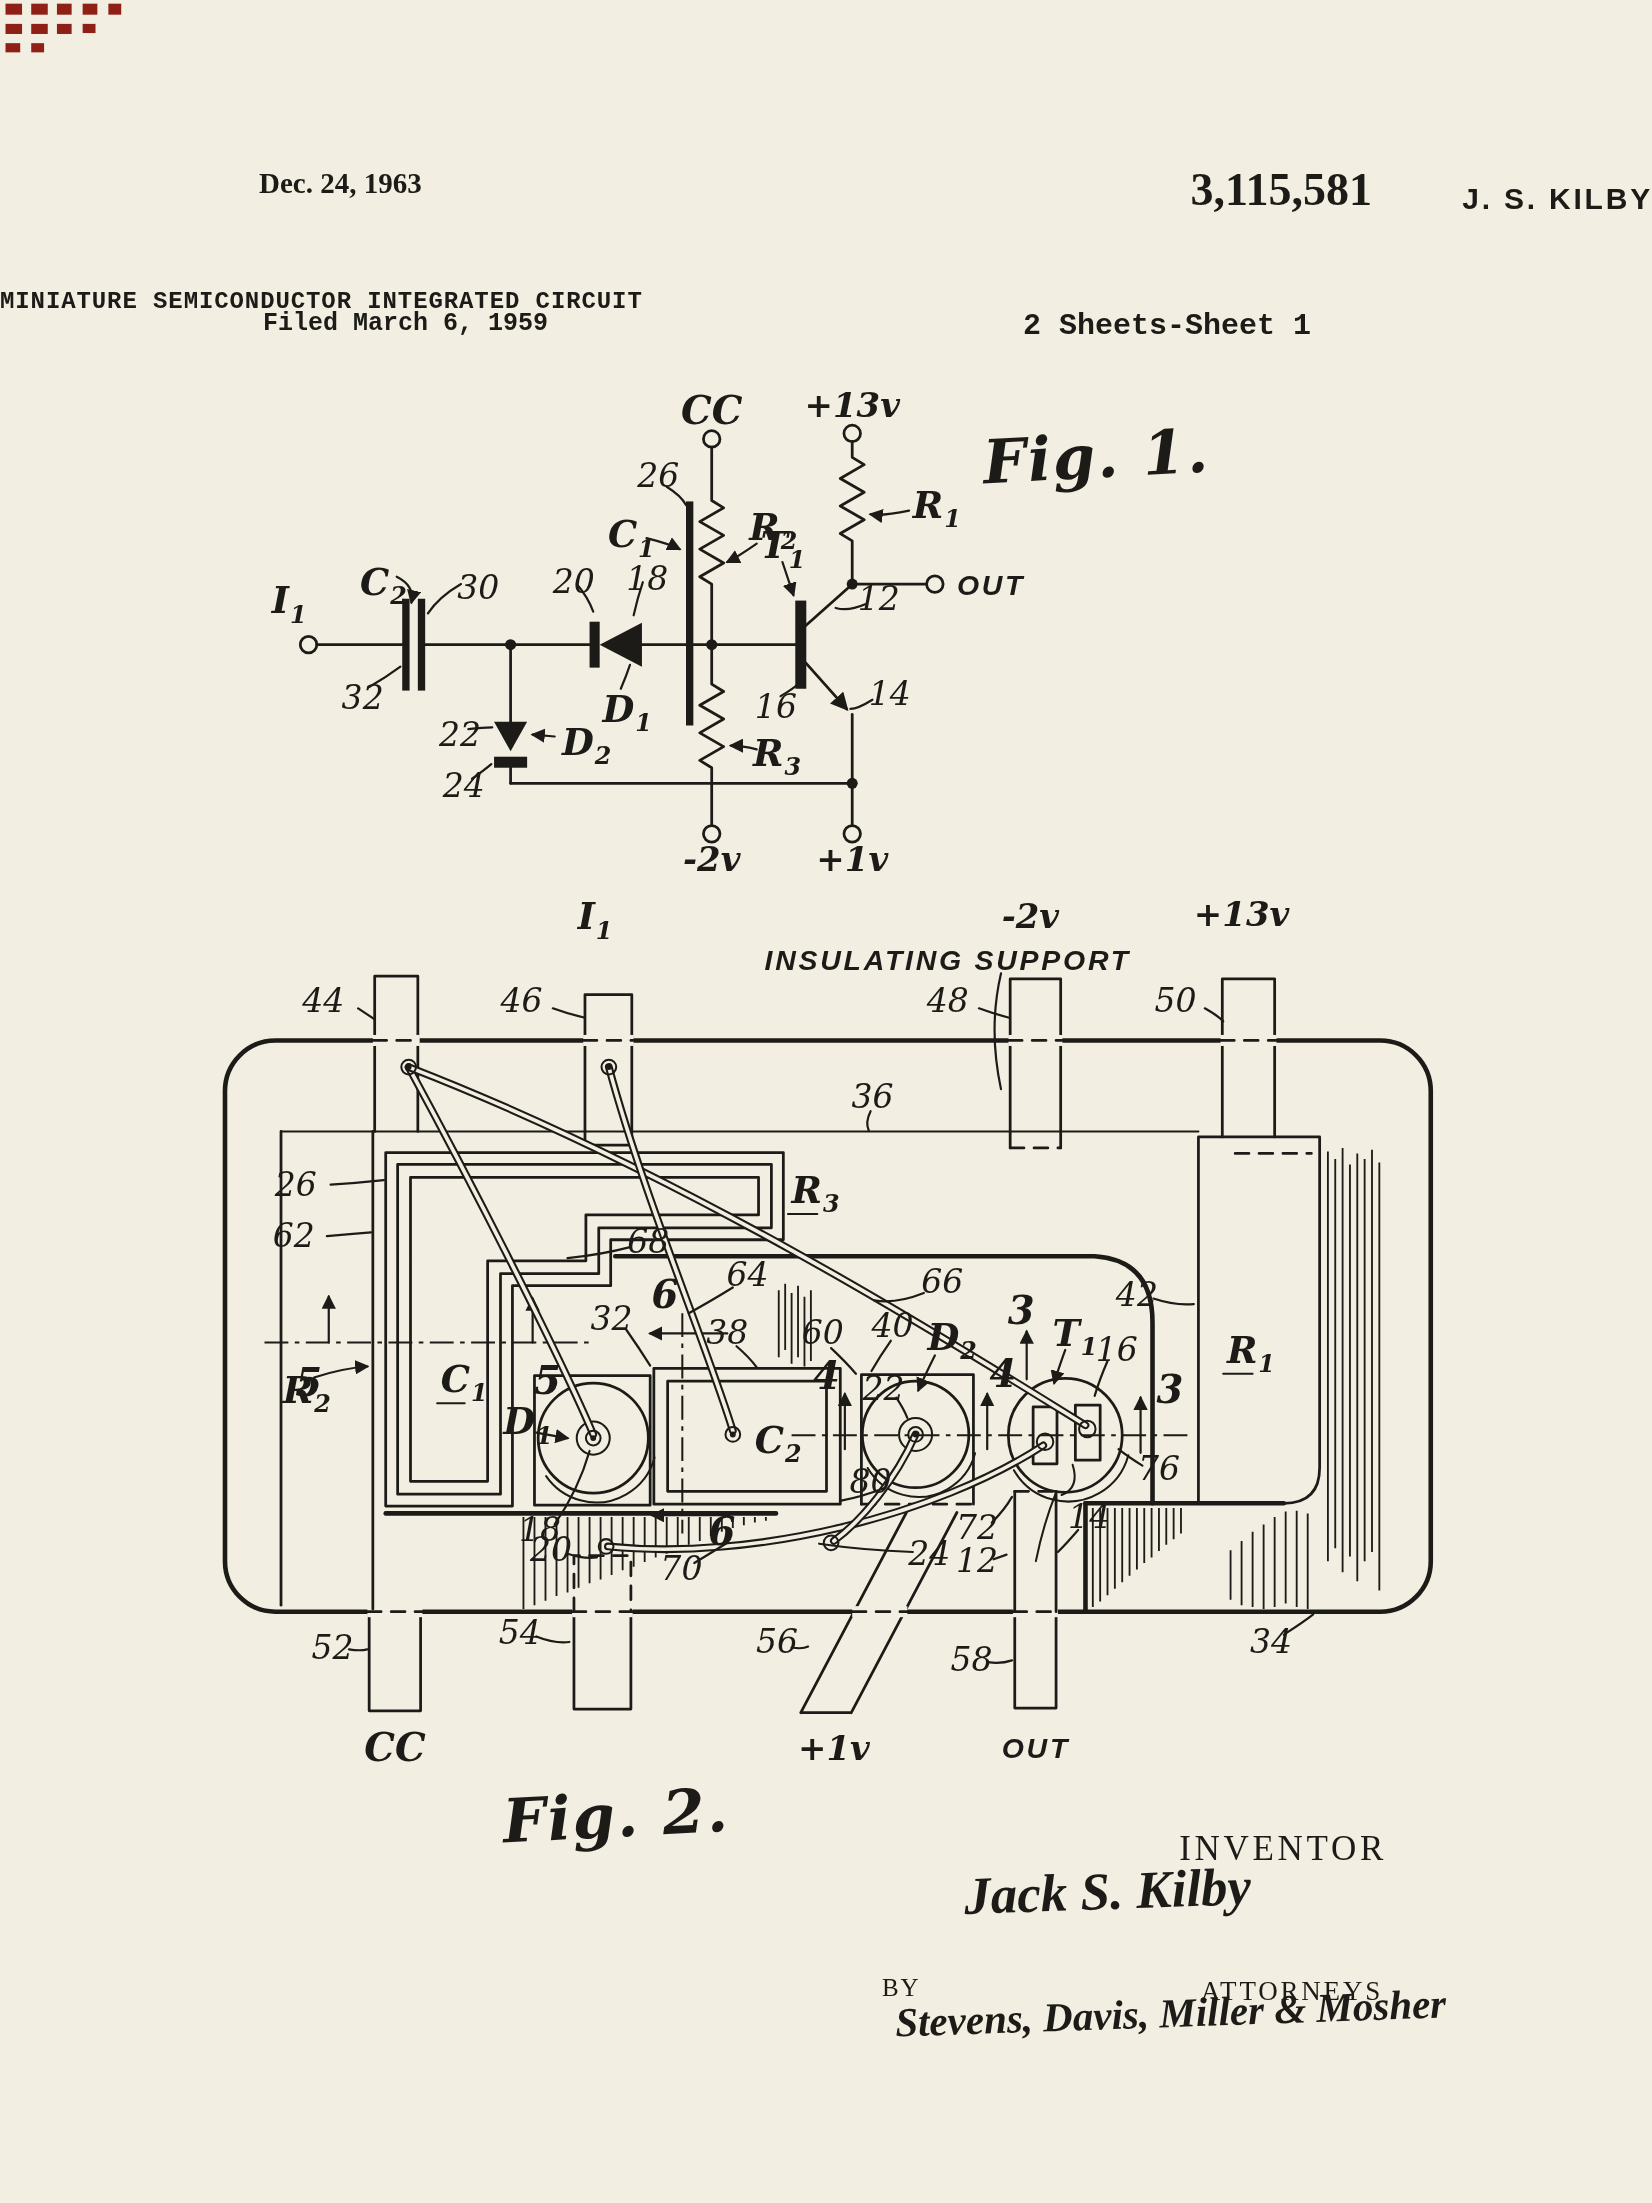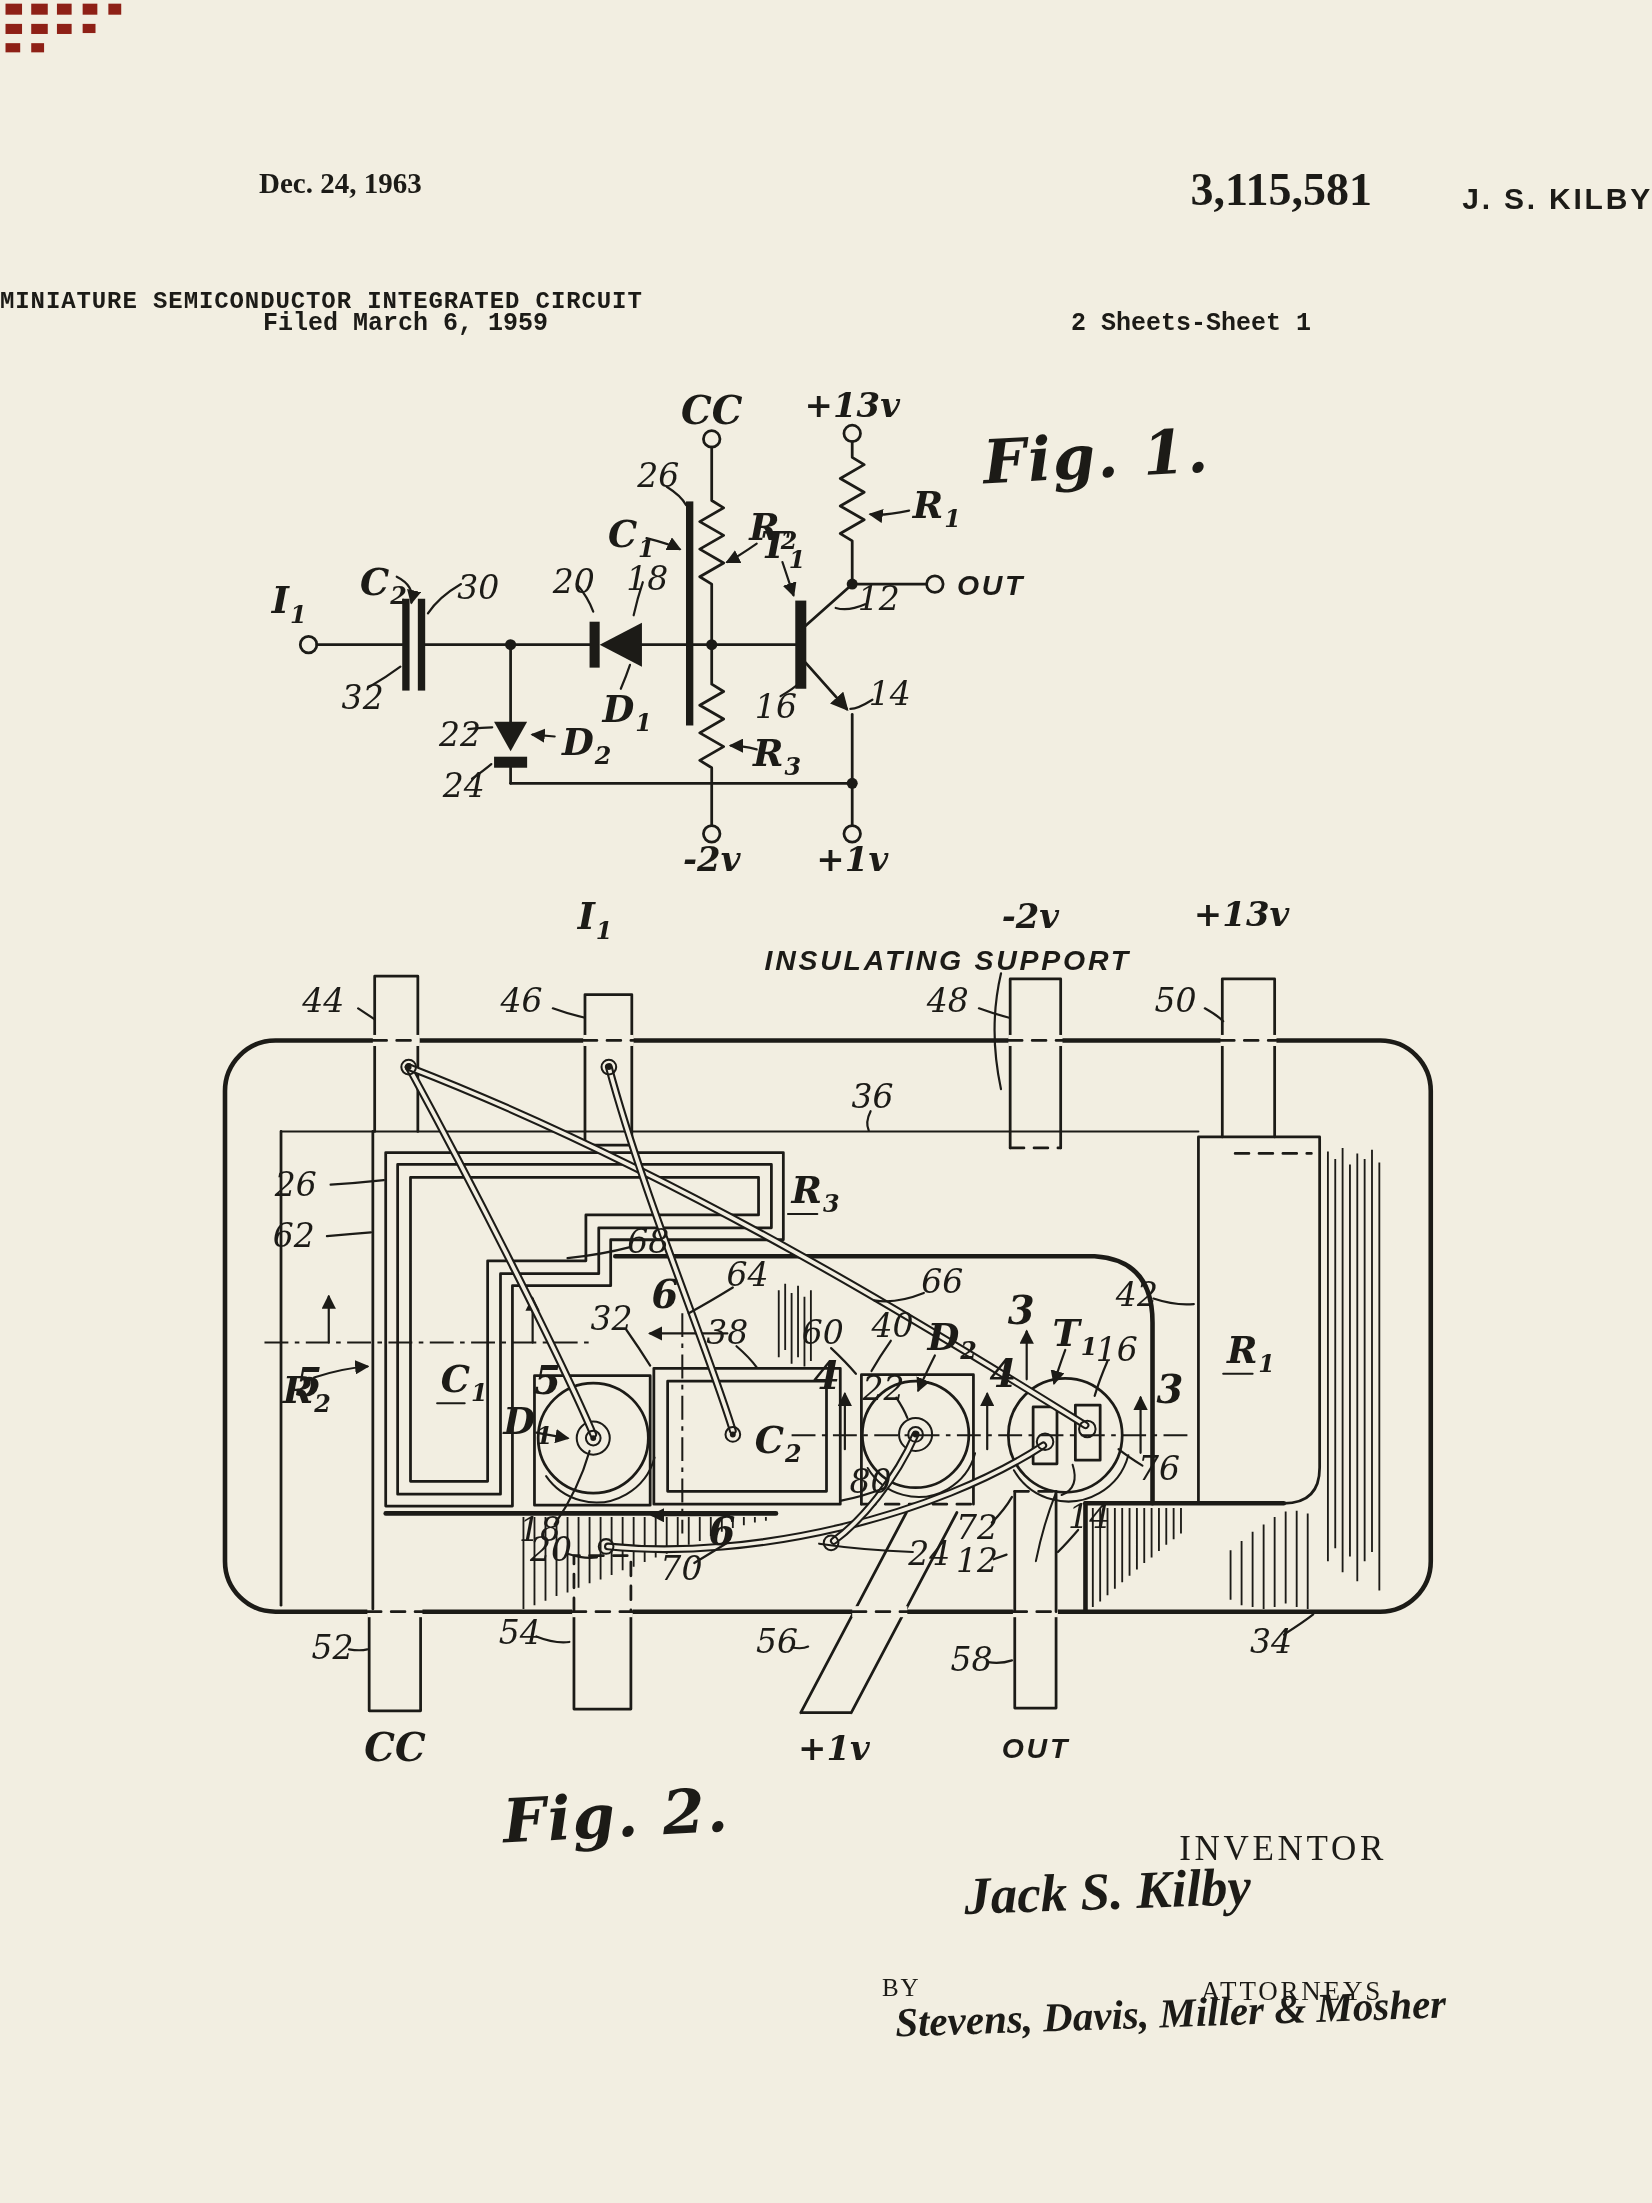--- a/index.html
+++ b/index.html
@@ -6,21 +6,21 @@
   .page{position:relative;width:1653px;height:2204px;background:#f2eee1;
         font-family:"Liberation Serif",serif;color:#1c1b17;overflow:hidden;}
   
   .hdr-date{position:absolute;left:259px;top:167px;font-size:29px;font-weight:bold;}
   .hdr-name{position:absolute;left:0;width:1653px;top:182px;text-align:right;
             font-family:"Liberation Sans",sans-serif;font-weight:bold;font-size:30px;letter-spacing:2.8px;}
   .hdr-num{position:absolute;right:281px;top:163px;font-size:46px;font-weight:bold;margin-left:8px;}
   .hdr-title{position:absolute;left:0;width:1625px;top:248px;
              font-family:"Liberation Mono",monospace;font-size:24px;font-weight:bold;letter-spacing:0.9px;margin-top:40px;}
   .hdr-filed{position:absolute;left:263px;top:309px;font-family:"Liberation Mono",monospace;font-size:25px;font-weight:bold;}
-  .hdr-sheet{position:absolute;right:342px;top:309px;font-family:"Liberation Mono",monospace;font-size:25px;font-weight:bold;}
+  .hdr-sheet{position:absolute;right:342px;top:309px;font-family:"Liberation Mono",monospace;font-size:30px;font-weight:bold;}
   
   .sig-inventor{position:absolute;right:266px;top:1829px;font-size:35px;letter-spacing:3.7px;}
   .sig-name{position:absolute;left:964px;top:1861px;font-size:53px;font-style:italic;font-weight:bold;
             transform:rotate(-2deg);white-space:nowrap;}
   .sig-by{position:absolute;left:882px;top:1974px;font-size:25px;letter-spacing:1.8px;text-align:right;}
   .sig-att{position:absolute;left:895px;top:1989px;font-size:41px;font-style:italic;font-weight:bold;
            transform:rotate(-2deg);white-space:nowrap;}
   .sig-atth{position:absolute;right:270px;top:1976px;font-size:27px;letter-spacing:2.8px;margin-left:46px;}
   
   svg.fig{position:absolute;left:0;top:0;}

